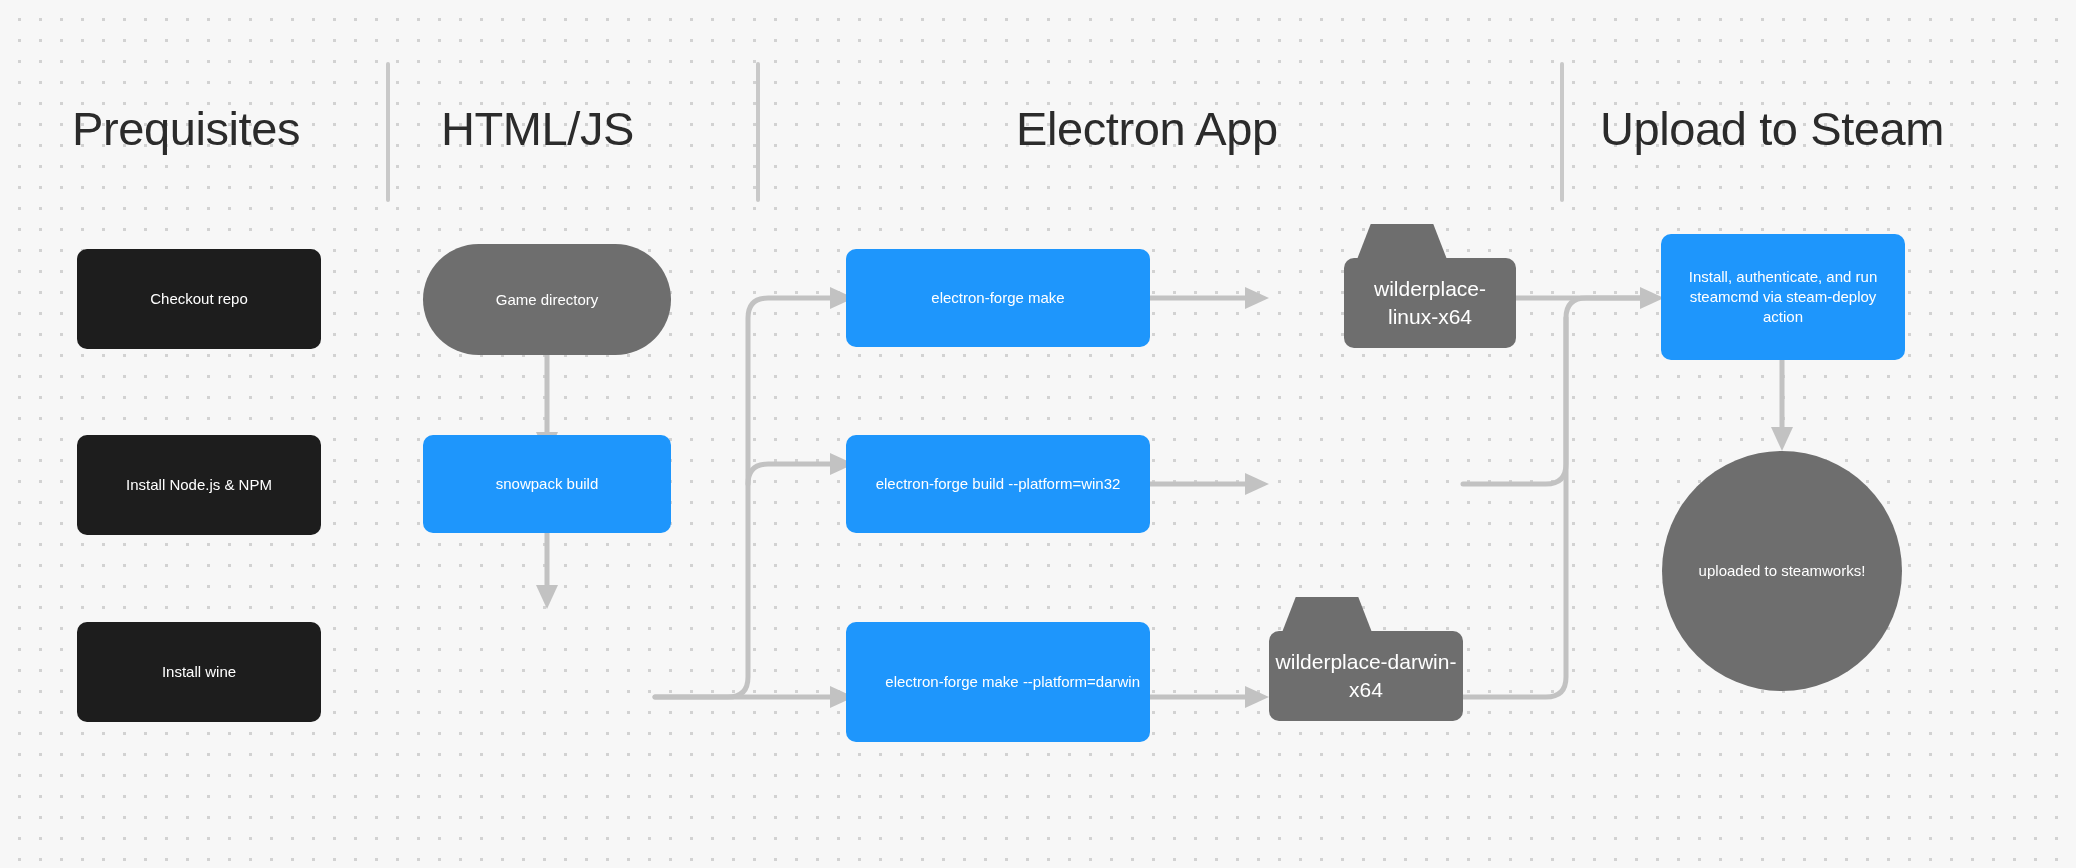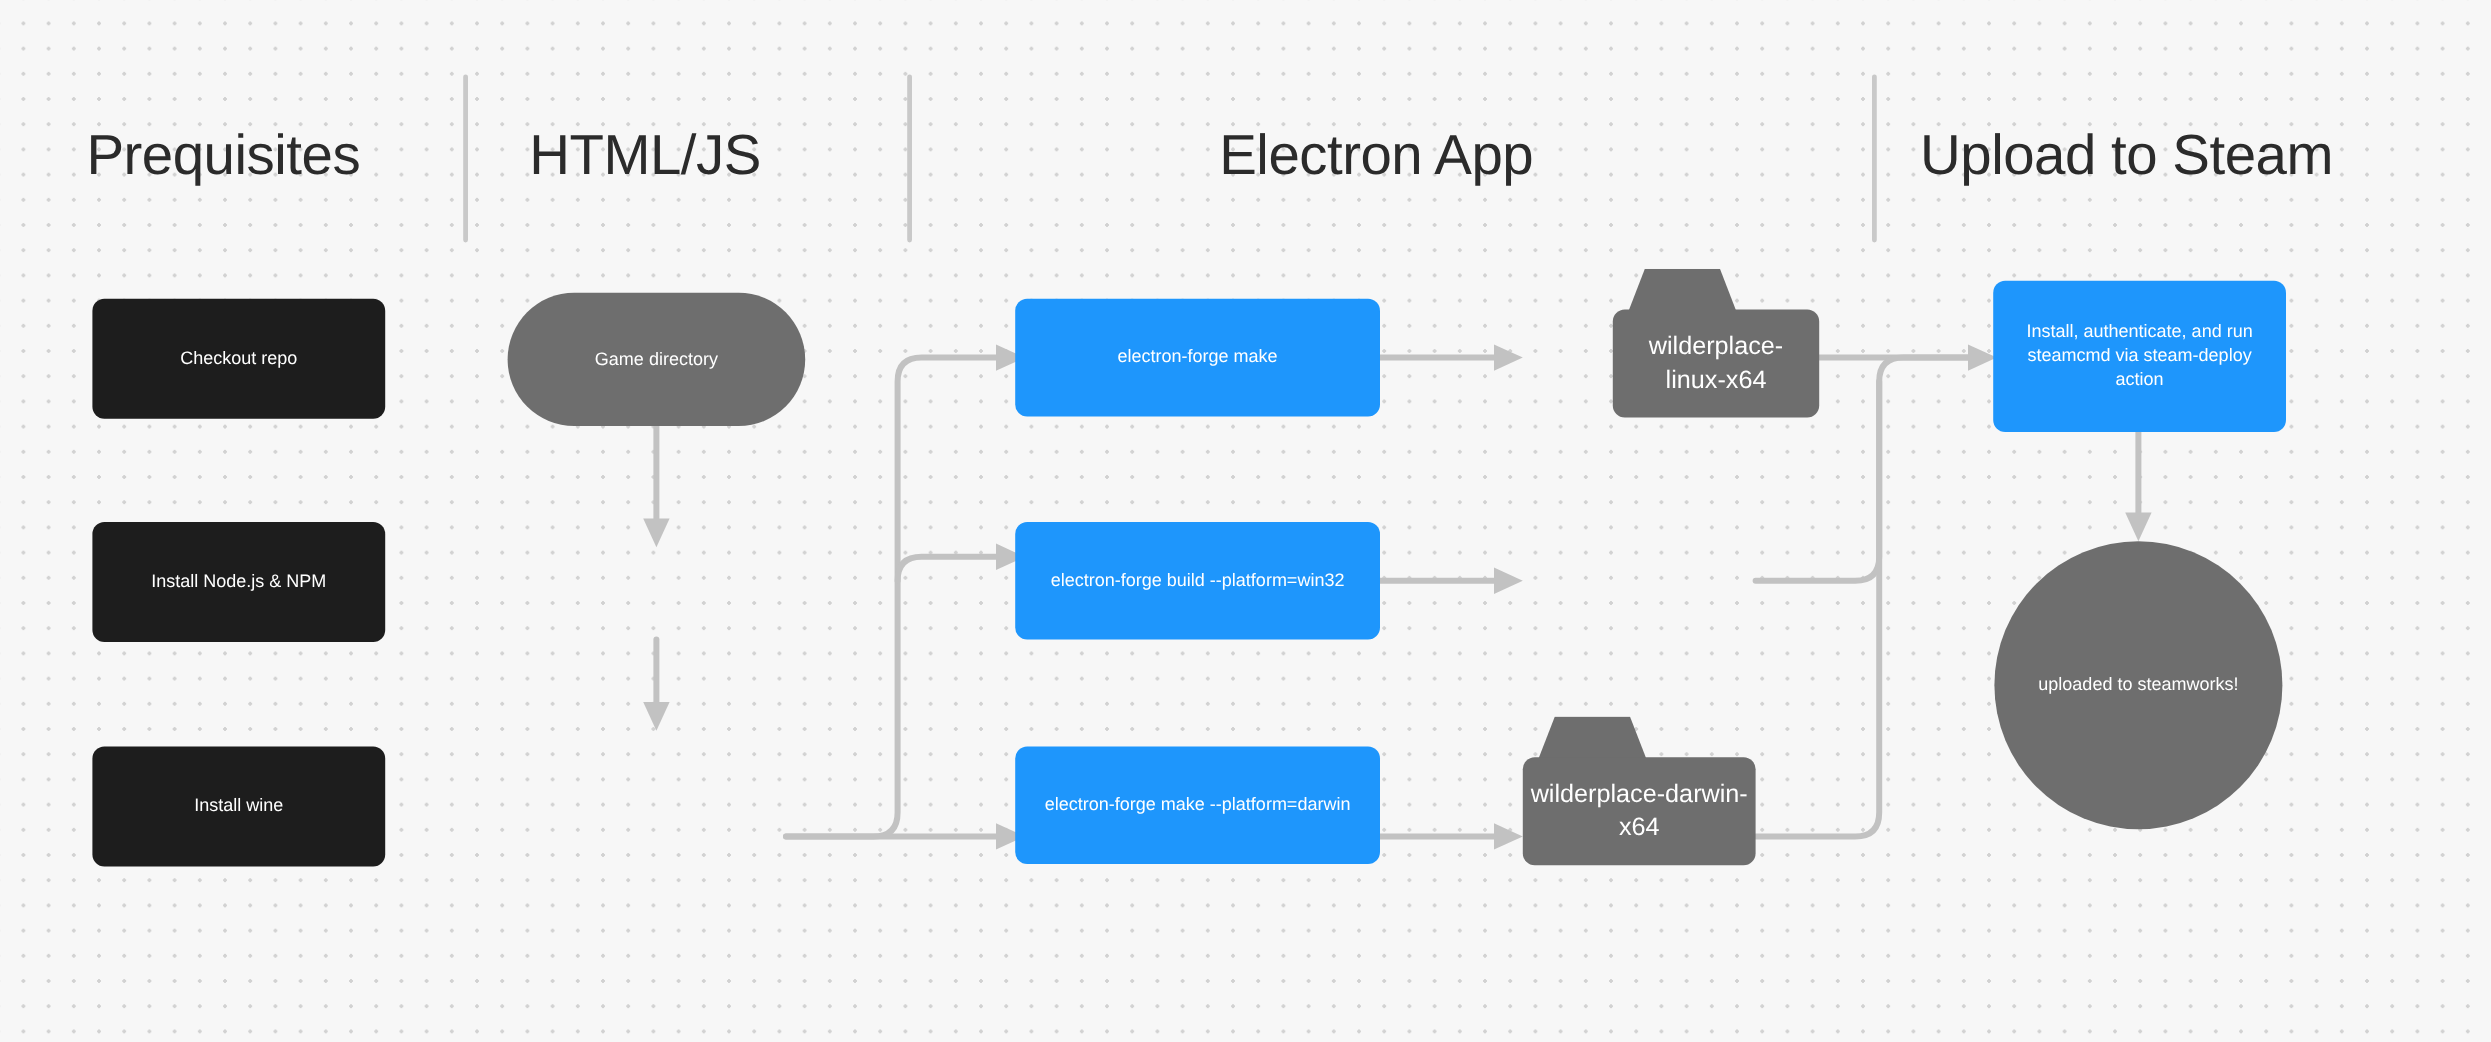--- a/index.html
+++ b/index.html
@@ -160,31 +160,34 @@
   </div>
 
   <div class="node dark" style="left:77px; top:435px; width:244px; height:100px;">
     <span>Install Node.js &amp; NPM</span>
   </div>
 
   <div class="node stadium" style="left:423px; top:244px; width:248px; height:111px;">
     <span>Game directory</span>
   </div>
 
+  <div class="node blue" style="left:423px; top:435px; width:248px; height:98px;">
+    <span>snowpack build</span>
+  </div>
 
 
   <div class="node blue" style="left:846px; top:249px; width:304px; height:98px;">
     <span>electron-forge make</span>
   </div>
 
   <div class="node blue" style="left:846px; top:435px; width:304px; height:98px;">
     <span>electron-forge build --platform=win32</span>
   </div>
 
-  <div class="node blue" style="left:846px; top:622px; width:304px; height:98px;">
+  <div class="node blue" style="left:846px; top:622px; width:304px; height:120px;justify-content:flex-end;">
     <span>electron-forge make --platform=darwin</span>
   </div>
 
   <div class="folder" style="left:1344px; top:224px; width:172px; height:124px;">
     <div class="tab"></div>
     <div class="body">wilderplace-linux-x64</div>
   </div>
 
 
   <div class="folder" style="left:1269px; top:597px; width:194px; height:124px;">

